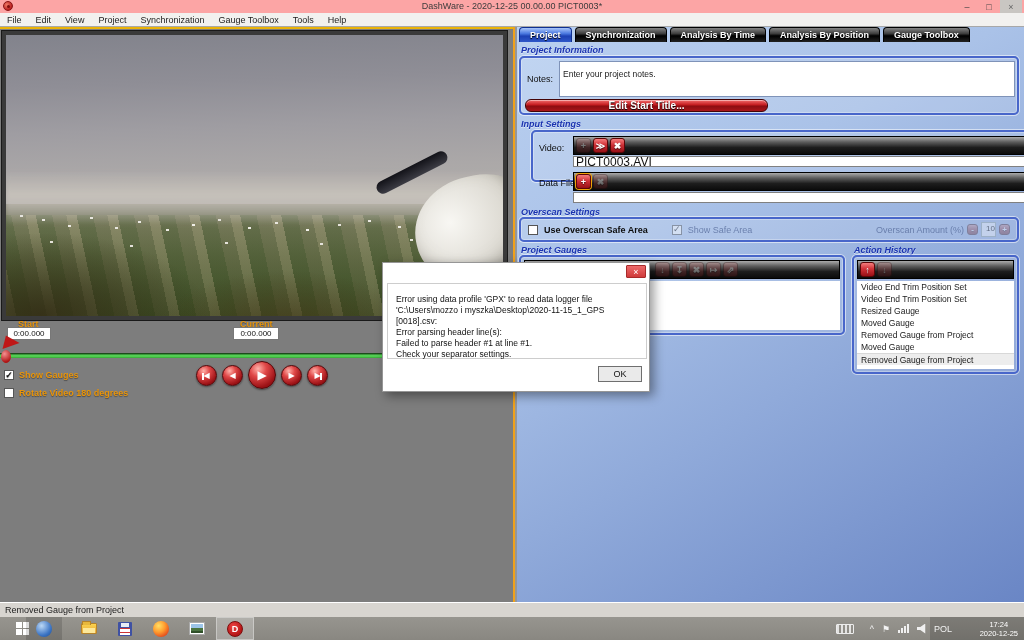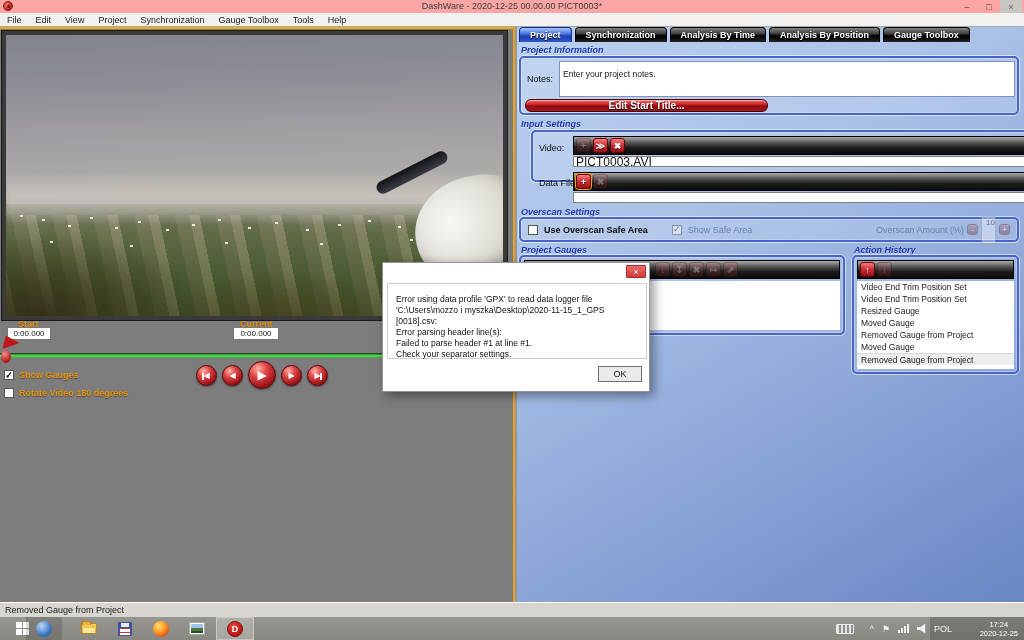--- a/index.html
+++ b/index.html
@@ -96,21 +96,21 @@
     background:linear-gradient(180deg,#f57d7d 0%,#d03238 45%,#991016 100%)}
   .tbtn-sm{width:11px;height:11px;font-size:8px}
   .tb-disabled{opacity:.33;filter:saturate(.55)}
   .tb-focus{box-shadow:0 0 0 1px #f2a407}
   .wfield{position:absolute;background:#fff;border:1px solid #808080;font-size:12px;line-height:10px;padding:0 2px;color:#111}
 
   .os-row{position:absolute;left:0;top:0;right:0;bottom:0;display:flex;align-items:center;padding:0 7px;gap:6px;font-size:9px;color:#0c0c0c}
   .os-dim{opacity:.45}
   .os-label-dim{color:#5a6f9e;opacity:.8;font-size:9px}
   .os-amount{margin-left:auto;display:flex;align-items:center;gap:3px}
-  .os-val{width:15px;height:28px;background:rgba(255,255,255,.8);border:1px solid #9aa;font-size:8px;text-align:right;line-height:11px}
+  .os-val{width:15px;height:15px;background:rgba(255,255,255,.8);border:1px solid #9aa;font-size:8px;text-align:right;line-height:11px}
 
   .pg-list,.ah-list{position:absolute;left:3px;top:24px;right:3px;bottom:3px;background:#fff;font-size:8.5px;color:#1a1a1a;overflow:hidden}
   .ah-item{height:12px;line-height:12px;padding:0 4px;white-space:nowrap}
   .ah-selected{background:#ededed;border-top:1px solid #d8d8d8}
 
   
   .dialog{position:absolute;left:382px;top:262px;width:268px;height:130px;background:#fff;border:1px solid #969696;
     box-shadow:4px 4px 10px rgba(0,0,0,.4);z-index:40}
   .dlg-title{position:absolute;left:0;right:0;top:4px;text-align:center;font-size:10px;color:#1f1f1f}
   .dlg-close{position:absolute;top:2px;right:3px;width:20px;height:13px;border:1px solid #a82a2a;border-radius:1px;color:#fff;

